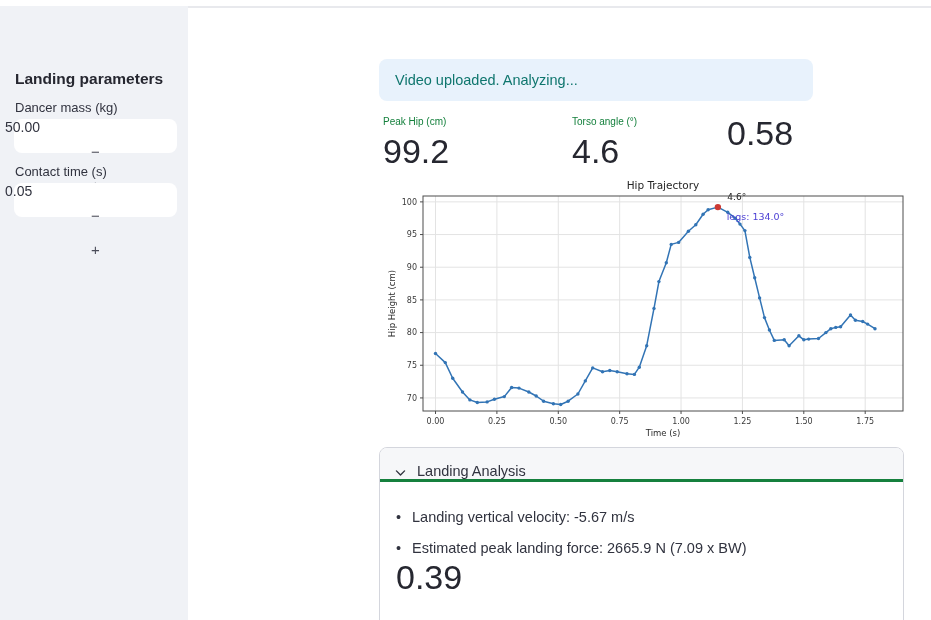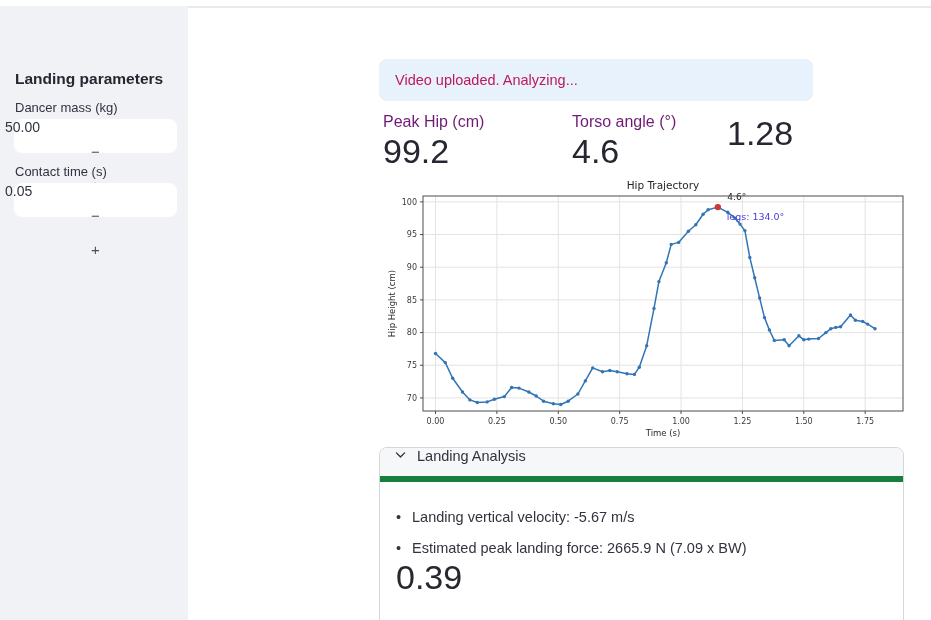--- a/index.html
+++ b/index.html
@@ -15,33 +15,33 @@
   .num-input { position:absolute; left:14px; width:163px; height:34px; background:#ffffff;
     border-radius:8px; display:flex; align-items:center; padding:0 10px;flex-direction:column; }
   .num-input input { border:none; outline:none; flex:1; min-width:0; font-size:14px;
     color:#31333f; font-family:"Liberation Sans",sans-serif; background:transparent; }
   .step-btn { width:22px; text-align:center; font-size:15px; color:#4b4d59; cursor:pointer;
     line-height:34px; user-select:none; }
 
   
   .banner { position:absolute; left:379px; top:53px; width:434px; height:42px;
     background:#e8f2fc; border-radius:8px; display:flex; align-items:center; padding:0 16px;
-    font-size:14.5px; color:#be185d; }
+    font-size:14.5px; color:#0f766e; }
   .metric { position:absolute; width:176px; }
-  .metric-label { font-size:16px; color:#701a75; line-height:18px; }
+  .metric-label { font-size:10px; color:#15803d; line-height:18px; }
   .metric-value { font-size:34px; font-weight:400; color:#262730; line-height:40px; }
 
   .chart-wrap { position:absolute; left:385px; top:172px; width:520px; height:262px; }
   svg text { font-family:"DejaVu Sans", sans-serif; }
 
   
   .expander { position:absolute; left:379px; top:441px; width:525px; height:200px;
     border:1px solid #d4d6dd; border-radius:8px; background:#ffffff; overflow:hidden; }
-  .expander-header { height:34px; background:#f6f7f9; border-bottom:6px solid #15803d;
-    display:flex; align-items:flex-start; padding:0 14px; cursor:pointer; }
+  .expander-header { height:34px; background:#f6f7f9; border-bottom:3px solid #15803d;
+    display:flex; align-items:flex-end; padding:0 14px; cursor:pointer; }
   .expander-title { font-size:14.5px; color:#31333f; margin-left:10px; }
   .chev { display:flex; align-items:center; }
   .expander-body { padding:14px 16px 0 16px; }
   .bullet-row { display:flex; font-size:14.5px; line-height:20px; margin-top:11px; }
   .bullet-dot { width:16px; color:#31333f; }
   .bullet-label { font-weight:400; }
   .risk-label { font-size:14px; margin-top:15px; }
   .risk-value { font-size:34px; line-height:38px; color:#262730; }
 </style>
 </head>
@@ -74,21 +74,21 @@
 
   <div class="metric" style="left:383px; top:107px">
     <div class="metric-label">Peak Hip (cm)</div>
     <div class="metric-value">99.2</div>
   </div>
   <div class="metric" style="left:572px; top:107px">
     <div class="metric-label">Torso angle (°)</div>
     <div class="metric-value">4.6</div>
   </div>
   <div class="metric" style="left:727px; top:107px">
-    <div class="metric-value">1.28</div>
+    <div class="metric-value">0.58</div>
   </div>
 
   <div class="chart-wrap">
     <svg id="chart-svg" width="520" height="262" viewBox="0 0 520 262">
         <line x1="50.52173913043478" x2="50.52173913043478" y1="18" y2="233" stroke="#e3e3e3" stroke-width="1"></line>
         <line x1="111.90281329923273" x2="111.90281329923273" y1="18" y2="233" stroke="#e3e3e3" stroke-width="1"></line>
         <line x1="173.2838874680307" x2="173.2838874680307" y1="18" y2="233" stroke="#e3e3e3" stroke-width="1"></line>
         <line x1="234.66496163682868" x2="234.66496163682868" y1="18" y2="233" stroke="#e3e3e3" stroke-width="1"></line>
         <line x1="296.0460358056266" x2="296.0460358056266" y1="18" y2="233" stroke="#e3e3e3" stroke-width="1"></line>
         <line x1="357.4271099744245" x2="357.4271099744245" y1="18" y2="233" stroke="#e3e3e3" stroke-width="1"></line>

